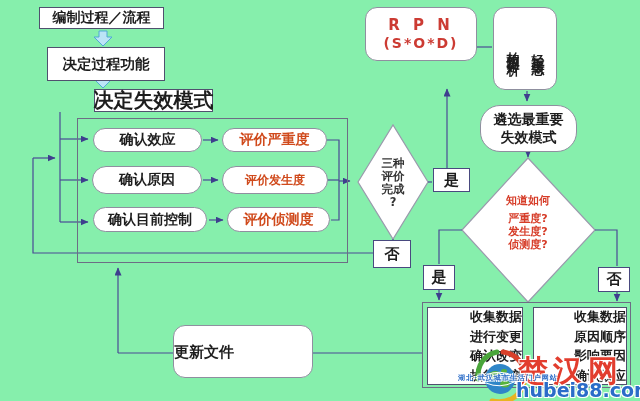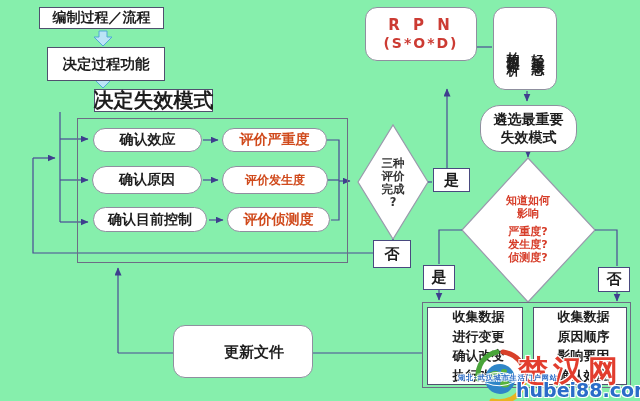--- a/index.html
+++ b/index.html
@@ -15,23 +15,23 @@
   .ln{line-height:1.25;}
   .red{color:#d04a1c;}
   .rpnclr{color:#cc3b33;}
   .yn{border-width:1.5px;border-color:#49497f;font-size:15px;}
   .dtext{position:absolute;z-index:3;text-align:center;font-weight:bold;}
   .d1{color:#333;font-size:11.5px;line-height:13px;}
   .d2{color:#d63c28;font-size:11px;line-height:13px;}
   .d2 .gap{margin-top:5px;}
   .vwrap{flex-direction:row !important;gap:7px;}
   .vtext{writing-mode:vertical-rl;text-orientation:upright;letter-spacing:3px;font-size:13px;font-weight:bold;}
-  .leftlines{align-items:center;padding-left:7px;}
+  .leftlines{align-items:flex-end;padding-left:7px;}
   .coll .ln{line-height:19.5px;font-size:13px;}
-  .upd{align-items:center;padding-left:22px;}
+  .upd{align-items:flex-start;}
   .upd .ln{line-height:24px;font-size:15px;}
   .wm{position:absolute;z-index:4;font-weight:bold;white-space:nowrap;
       text-shadow:-1px -1px 0 #fff,1px -1px 0 #fff,-1px 1px 0 #fff,1px 1px 0 #fff;}
   .wm-name{left:518px;top:351px;font-size:30px;letter-spacing:5px;color:#e23d2e;}
   .wm-tag{left:458px;top:373px;font-size:7px;color:#2a6cc8;letter-spacing:1px;}
   .wm-url{left:516px;top:379px;font-size:19px;color:#2a6cc8;}
   .logo{position:absolute;left:472px;top:349px;z-index:4;}
 </style>
 </head>
 <body>
@@ -140,21 +140,20 @@
     <span class="vtext">轻重缓急</span>
   </div>
 
   <div class="box round" style="left:480px;top:105px;width:97px;height:47px;font-size:14px;">
     <div class="ln">遴选最重要</div>
     <div class="ln">失效模式</div>
   </div>
 
   <div class="dtext d2" style="left:478px;top:194px;width:100px;text-align:center;">
     <div>知道如何</div>
-    <div>影响</div>
     <div class="gap">严重度?</div>
     <div>发生度?</div>
     <div>侦测度?</div>
   </div>
 
   <div class="box yn" style="left:423px;top:265px;width:32px;height:25px;">
     <div class="ln">是</div>
   </div>
   <div class="box yn" style="left:598px;top:267px;width:32px;height:25px;">
     <div class="ln">否</div>

